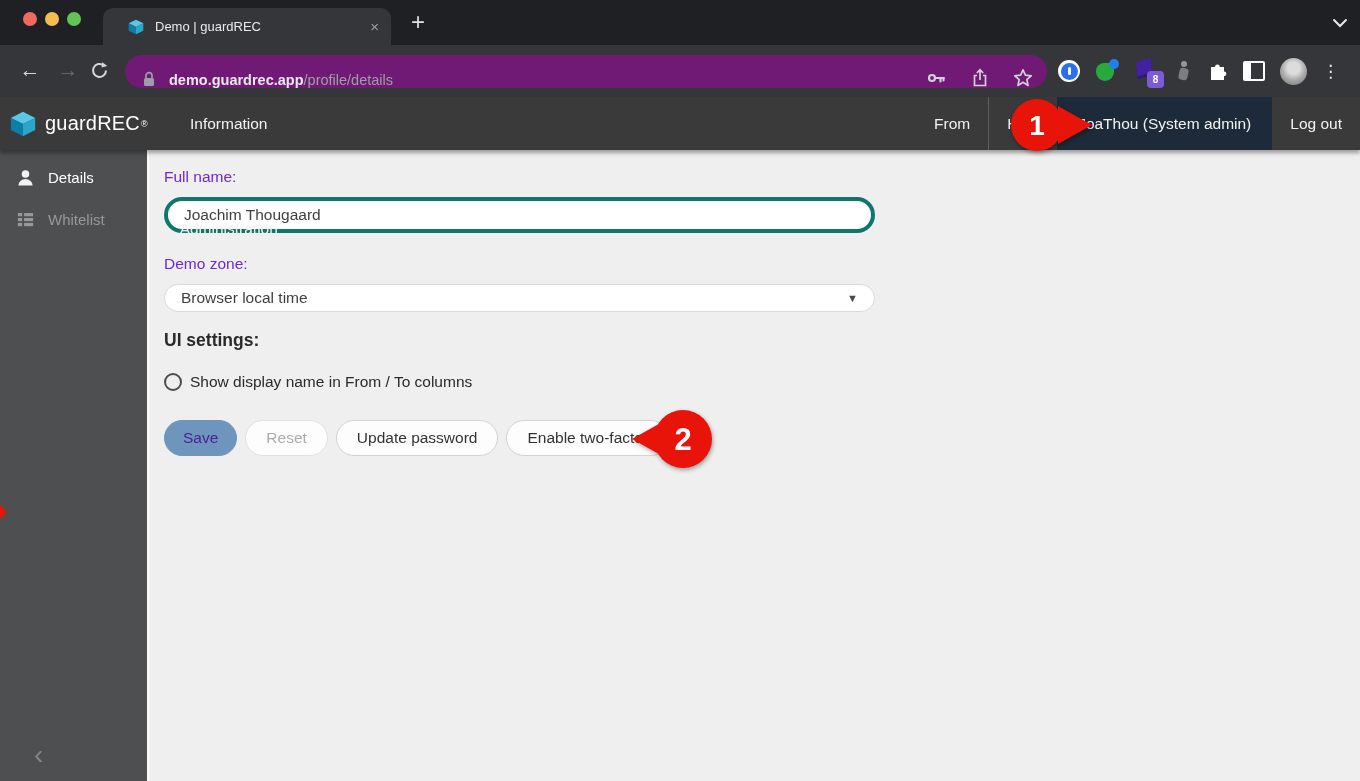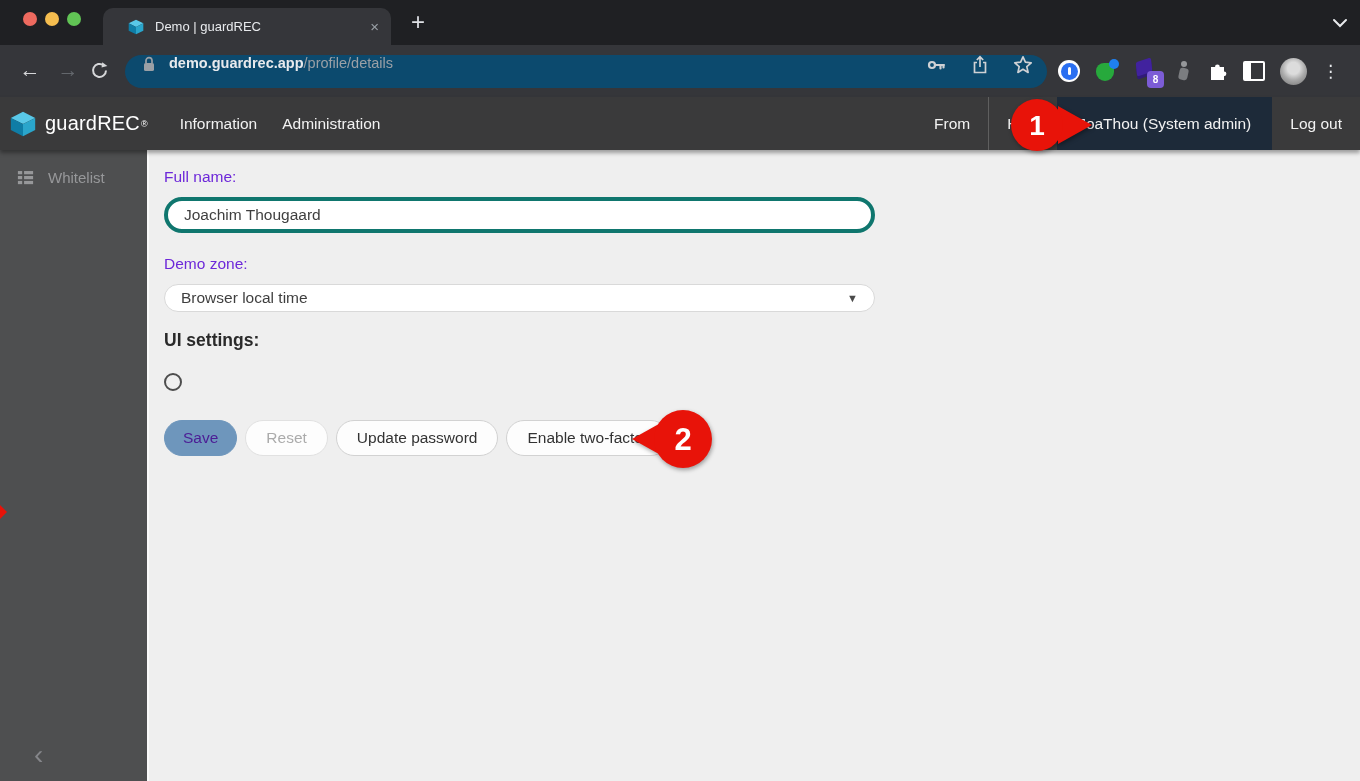--- a/index.html
+++ b/index.html
@@ -15,22 +15,22 @@
   .tab { position:absolute; left:103px; top:8px; width:288px; height:37px; background:#35363a;
          border-radius:10px 10px 0 0; display:flex; align-items:center; padding:0 12px 0 24px; }
   .tab-title { color:#e8eaed; font-size:13px; flex:1; margin-left:10px; white-space:nowrap; overflow:hidden; }
   .tab-close { color:#9aa0a6; font-size:15px; cursor:default; }
   .newtab { position:absolute; left:403px; top:6px; color:#dfe1e5; font-size:24px; font-weight:300; width:30px; height:32px; text-align:center; line-height:32px; }
   .strip-chev { position:absolute; right:12px; top:18px; }
 
   .toolbar { position:absolute; left:0; top:45px; width:1360px; height:52px; background:#35363a; }
   .navbtn { position:absolute; top:0; height:52px; line-height:50px; font-size:21px; color:#d6d7d9; width:28px; text-align:center; }
   .nav-back { left:16px; } .nav-fwd { left:54px; color:#616territ7; color:#63676c; } .nav-reload { left:90px; padding-top:16px; }
-  .urlbar { position:absolute; left:125px; top:10px; width:922px; height:33px; background:#0c4a6e; border-radius:17px;
-            display:flex; align-items:flex-start; padding:0 14px 0 16px; }
+  .urlbar { position:absolute; left:125px; top:10px; width:922px; height:33px; background:#701a75; border-radius:17px;
+            display:flex; align-items:flex-end; padding:0 14px 0 16px; }
   .url-domain { color:#e8eaed; font-size:14.5px; font-weight:bold; margin-left:12px; }
   .url-path { color:#9aa0a6; font-size:14.5px; }
   .urlbar .spacer { flex:1; }
   .url-icons { display:flex; align-items:center; gap:24px; }
   .ext-row { position:absolute; left:1058px; top:0; height:52px; display:flex; align-items:center; gap:15px; }
   .onep { width:22px; height:22px; border-radius:50%; background:#fff; display:flex; align-items:center; justify-content:center; }
   .onep .inner { width:17px; height:17px; border-radius:50%; background:#2a6ff1; display:flex; align-items:center; justify-content:center; }
   .onep .slot { width:3px; height:8px; background:#fff; border-radius:2px; }
   .evernote { position:relative; width:24px; height:24px; }
   .evernote .body { position:absolute; left:1px; top:4px; width:18px; height:18px; background:#27a93c; border-radius:45% 20% 50% 50%; }
@@ -47,21 +47,21 @@
   .avatar { width:27px; height:27px; border-radius:50%;
             background:radial-gradient(circle at 50% 38%, #dcdcdc 0 28%, #a9a9a9 55%, #6f6f6f 100%); }
   .menu-dots { color:#e8eaed; font-size:17px; letter-spacing:0; width:14px; text-align:center; }
 
   
   .appheader { position:absolute; left:0; top:97px; width:1360px; height:53px; background:#3a3a3b;
                box-shadow:0 3px 4px rgba(0,0,0,.35); z-index:5; display:flex; align-items:stretch; }
   .brand { display:flex; align-items:center; padding-left:8px; }
   .brand-text { color:#fff; font-size:20px; margin-left:7px; letter-spacing:.2px; }
   .brand-reg { color:#fff; font-size:9px; vertical-align:super; margin-left:1px; }
-  .main-nav { display:flex; align-items:center; margin-left:32px; gap:25px; }
+  .main-nav { display:flex; align-items:center; margin-left:32px; gap:52px;flex-direction:column; }
   .nav-item { color:#f2f2f2; font-size:15.5px; line-height:53px; }
   .right-nav { margin-left:auto; display:flex; align-items:stretch; }
   .rn-item { color:#f2f2f2; font-size:15.5px; line-height:53px; padding:0 18px; white-space:nowrap; }
   .rn-sep { width:1px; background:#5f5f5f; }
   .rn-user { background:#1d2a39; padding:0 21px; }
 
   
   .sidebar { position:absolute; left:0; top:150px; width:149px; height:631px; background:#4e4f50; border-right:2px solid #fafafa; }
   .side-item { display:flex; align-items:center; height:42px; padding-left:16px; gap:13px; }
   .side-item:first-child { margin-top:6px; }
@@ -215,20 +215,29 @@
     <span class="rn-item">Help</span>
     <span class="rn-item rn-user">JoaThou (System admin)</span>
     <span class="rn-item">Log out</span>
   </div>
 </div>
 
 <div class="sidebar">
   <div class="side-item">
     <span>
       <svg width="19" height="19" viewBox="0 0 20 20">
+        <circle cx="10" cy="6.3" r="4" fill="#f2f2f2"></circle>
+        <path d="M2.5 18.5 a7.5 6.8 0 0 1 15 0 z" fill="#f2f2f2"></path>
+      </svg>
+    </span>
+    <span class="side-label-active">Details</span>
+  </div>
+  <div class="side-item">
+    <span>
+      <svg width="19" height="19" viewBox="0 0 20 20">
         <rect x="2" y="3.2" width="4.5" height="3.4" fill="#97989a"></rect>
           <rect x="8.5" y="3.2" width="9.5" height="3.4" fill="#97989a"></rect>
         <rect x="2" y="8.4" width="4.5" height="3.4" fill="#97989a"></rect>
           <rect x="8.5" y="8.4" width="9.5" height="3.4" fill="#97989a"></rect>
         <rect x="2" y="13.6" width="4.5" height="3.4" fill="#97989a"></rect>
           <rect x="8.5" y="13.6" width="9.5" height="3.4" fill="#97989a"></rect>
       </svg>
     </span>
     <span class="side-label">Whitelist</span>
   </div>
@@ -240,20 +249,21 @@
   <input class="text-input" type="text" value="Joachim Thougaard" style="">
   <div class="fieldgap"></div>
   <div class="field-label">Demo zone:</div>
   <div class="select">
     <span class="sel-text">Browser local time</span>
     <span class="sel-arrow">▼</span>
   </div>
   <div class="ui-heading">UI settings:</div>
   <div class="radio-row">
     <span class="radio"></span>
+    <span class="radio-label">Show display name in From / To columns</span>
   </div>
   <div class="btn-row">
     <button class="btn btn-save">Save</button>
     <button class="btn btn-reset">Reset</button>
     <button class="btn btn-plain">Update password</button>
     <button class="btn btn-plain">Enable two-factor</button>
   </div>
 </div>
 
 <svg class="marker m1" width="82" height="54" viewBox="0 0 82 54">

